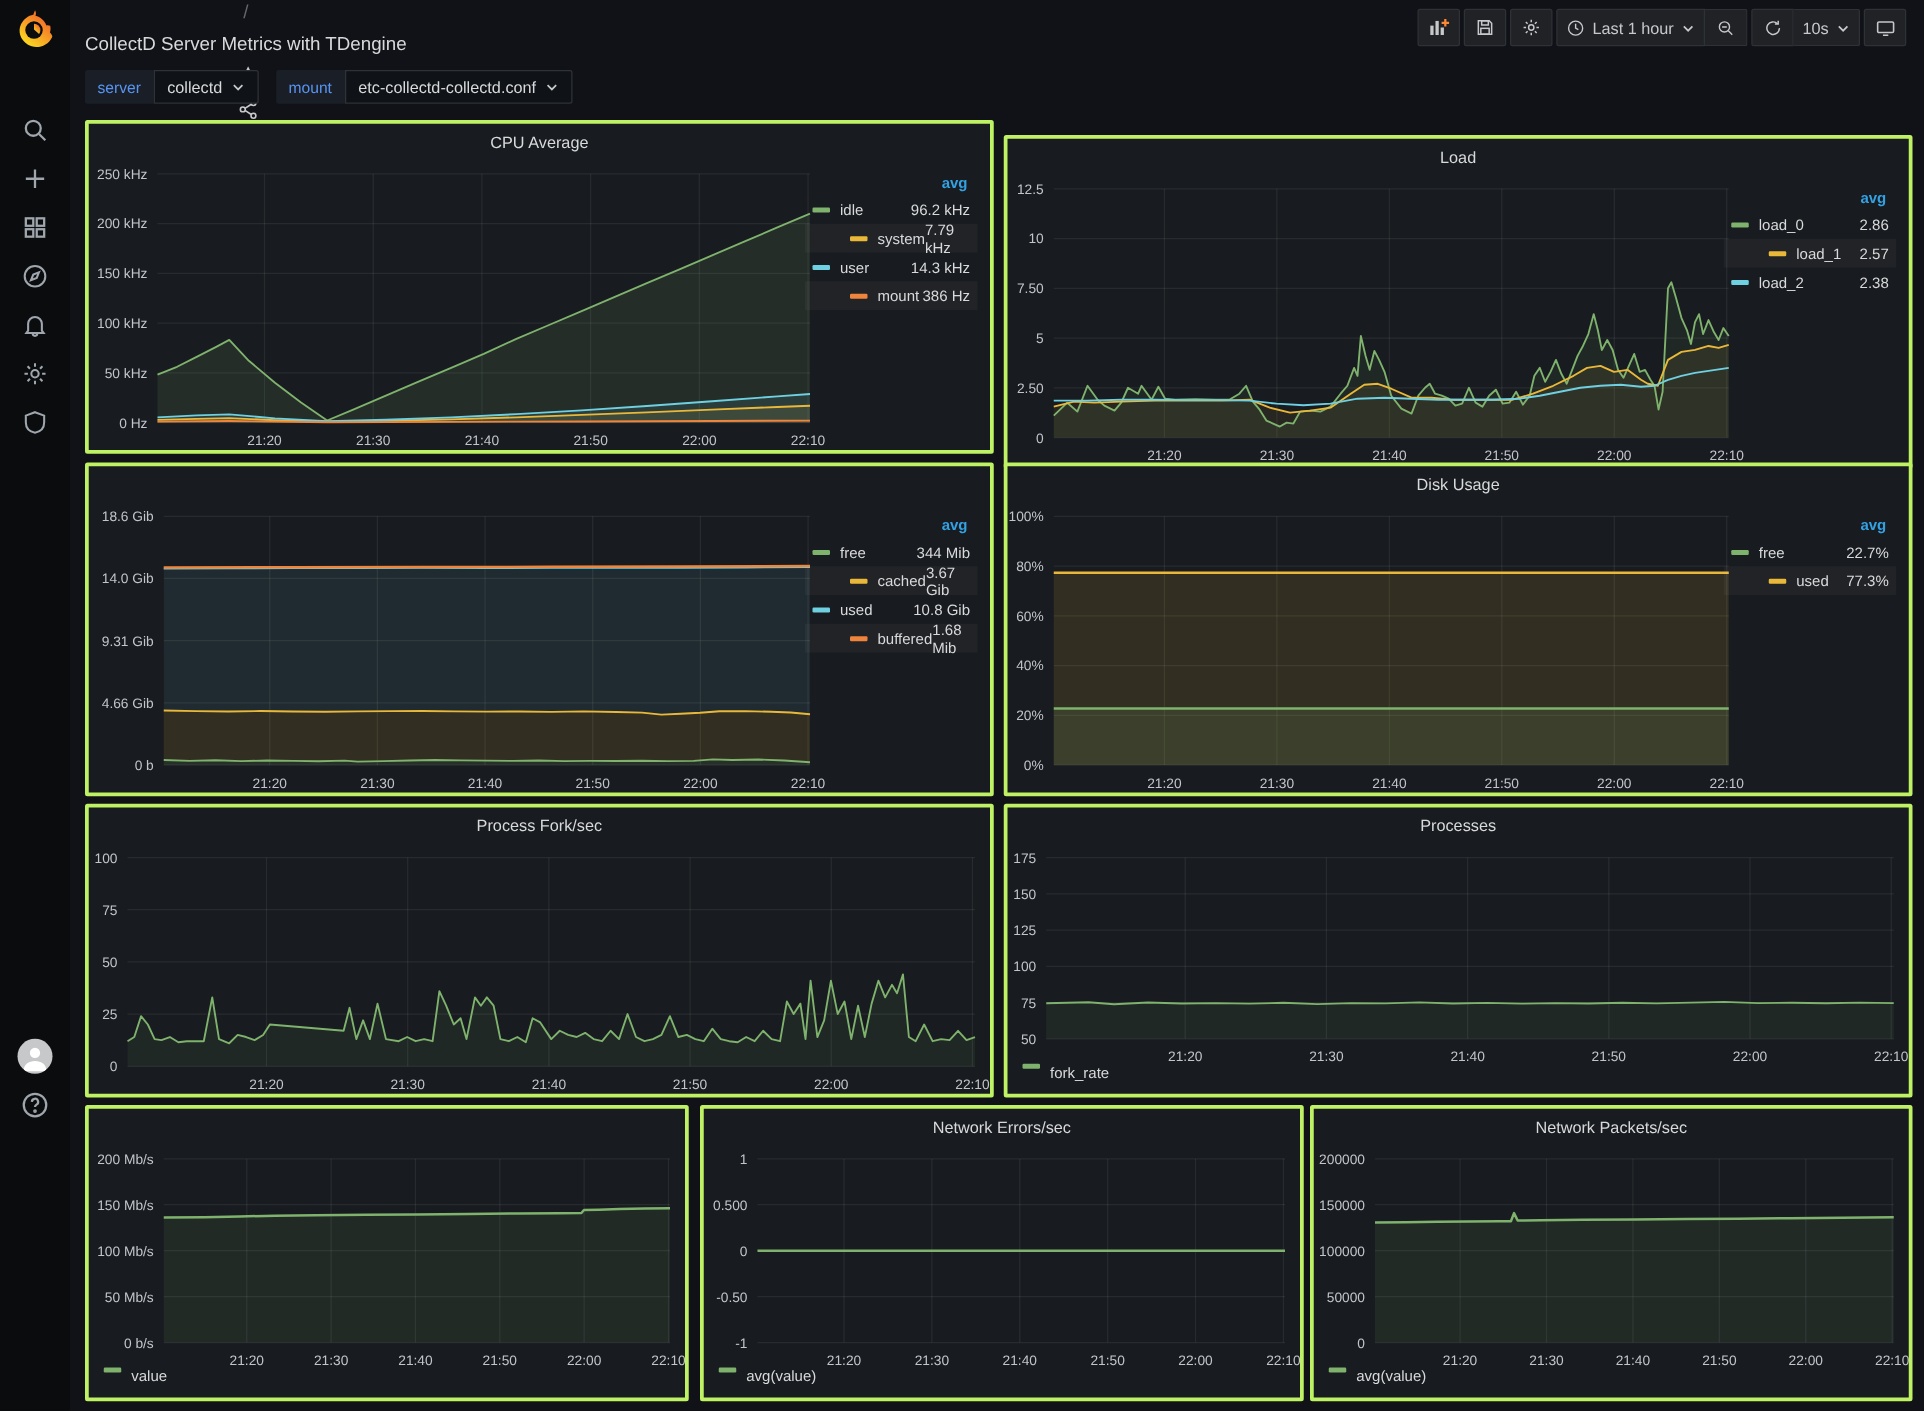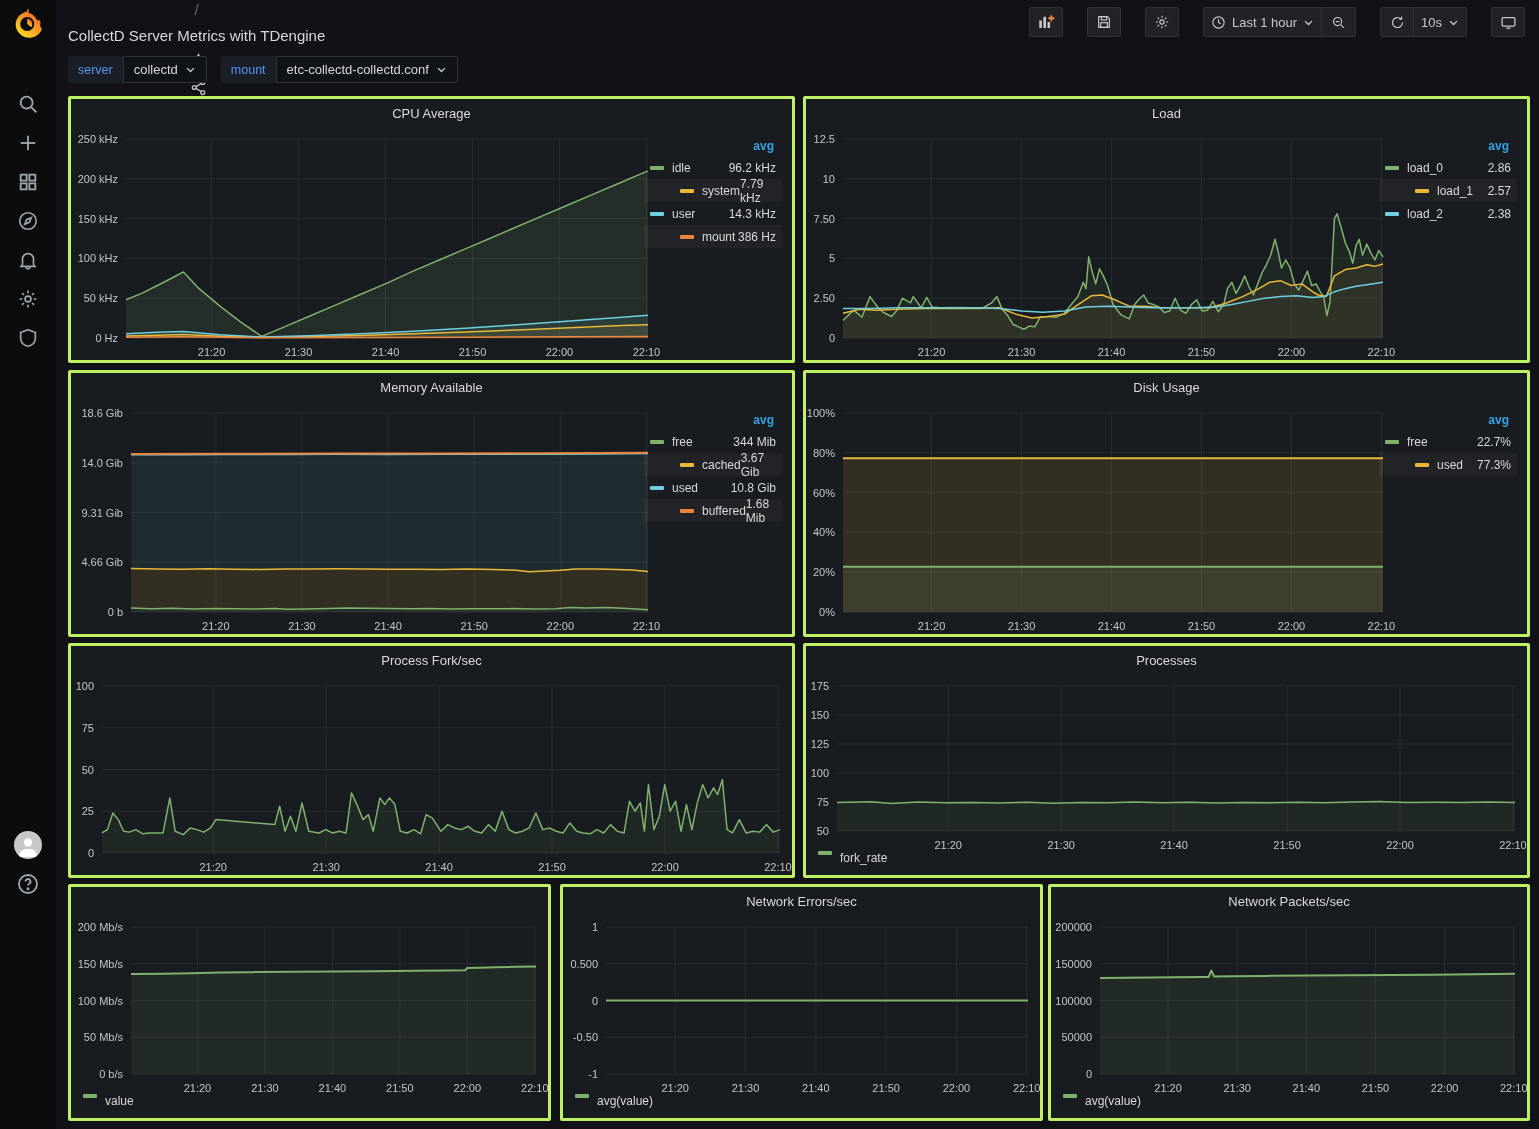--- a/index.html
+++ b/index.html
@@ -18,39 +18,39 @@
   .help-ic { position:absolute; left:16px; top:872px; width:24px; height:24px; cursor:pointer; }
 
   
   .topbar { position:absolute; left:56px; top:0; right:0; height:44px; display:flex; align-items:center; padding:0 14px 0 12px; }
   .crumb { display:flex; align-items:center; gap:9px; font-size:15px;flex-direction:column; }
   .crumb .grid-ic { color:#9fa6ad; display:flex; }
   .crumb .sec { font-weight:500; color:#d8d9da; cursor:pointer; }
   .crumb .sep { color:#66686d; }
   .crumb .ttl { font-weight:500; color:#d8d9da; cursor:pointer; }
   .crumb .mini-ic { display:flex; margin-left:4px; cursor:pointer; }
-  .toolbar { margin-left:auto; display:flex; align-items:center; gap:24px; }
+  .toolbar { margin-left:auto; display:flex; align-items:center; gap:3px; }
   .tb-btn { height:30px; min-width:34px; padding:0 7px; background:#202226; border:1px solid #2e3136; border-radius:2px;
     display:flex; align-items:center; justify-content:center; gap:6px; color:#c7c8ca; font-size:13px; font-weight:500; cursor:pointer; }
   .tb-group { display:flex; }
   .tb-group .tb-btn:first-child { border-top-right-radius:0; border-bottom-right-radius:0; }
   .tb-group .tb-btn:last-child { border-top-left-radius:0; border-bottom-left-radius:0; border-left:none; }
 
   
   .vars { position:absolute; left:68px; top:56px; display:flex; gap:14px; }
   .var-group { display:flex; }
   .var-label { height:27px; padding:0 10px; display:flex; align-items:center; background:#1a1f27; color:#5794f2;
     font-size:12.5px; font-weight:500; border-radius:2px 0 0 2px; }
   .var-value { height:27px; padding:0 10px; display:flex; align-items:center; gap:7px; background:#0f1217;
     border:1px solid #2f3237; color:#d8d9da; font-size:13px; border-radius:0 2px 2px 0; cursor:pointer; }
 
   
   .panel { position:absolute; background:#181b1f; border:3px solid #bef264; border-radius:2px; }
   .p-cpu{left:68px;top:96px;width:727px;height:267px}
-  .p-load{left:803px;top:96px;width:727px;height:267px}
+  .p-load{left:803px;top:108px;width:727px;height:267px}
   .p-memory{left:68px;top:370px;width:727px;height:267px}
   .p-disk{left:803px;top:370px;width:727px;height:267px}
   .p-fork{left:68px;top:643px;width:727px;height:235px}
   .p-processes{left:803px;top:643px;width:727px;height:235px}
   .p-nettraffic{left:68px;top:884px;width:483px;height:237px}
   .p-neterrors{left:560px;top:884px;width:483px;height:237px}
   .p-netpackets{left:1048px;top:884px;width:482px;height:237px}
   .panel h2 { position:absolute; left:0; right:0; top:7px; text-align:center; font-size:13px; font-weight:500;
     color:#d8d9da; cursor:pointer; z-index:2; }
   .panel svg.chart { position:absolute; left:0; top:0; }
@@ -369,21 +369,20 @@
           <span class="vl">2.57</span>
         </div>
         <div class="lg-row">
           <span class="sw" style="background:#6ED0E0"></span>
           <span class="nm">load_2</span>
           <span class="vl">2.38</span>
         </div>
       </div>
     </section>
   <section class="panel p-memory">
-    <h2>Memory Available</h2>
       <svg class="chart" width="727" height="267">
         <g>
           <line x1="60" y1="239" x2="577" y2="239" stroke="rgba(255,255,255,0.07)"></line>
           <line x1="60" y1="189.25" x2="577" y2="189.25" stroke="rgba(255,255,255,0.07)"></line>
           <line x1="60" y1="139.5" x2="577" y2="139.5" stroke="rgba(255,255,255,0.07)"></line>
           <line x1="60" y1="89.75" x2="577" y2="89.75" stroke="rgba(255,255,255,0.07)"></line>
           <line x1="60" y1="40" x2="577" y2="40" stroke="rgba(255,255,255,0.07)"></line>
           <line x1="144.788" y1="40" x2="144.788" y2="239" stroke="rgba(255,255,255,0.07)"></line>
           <line x1="230.9202" y1="40" x2="230.9202" y2="239" stroke="rgba(255,255,255,0.07)"></line>
           <line x1="317.0524" y1="40" x2="317.0524" y2="239" stroke="rgba(255,255,255,0.07)"></line>

